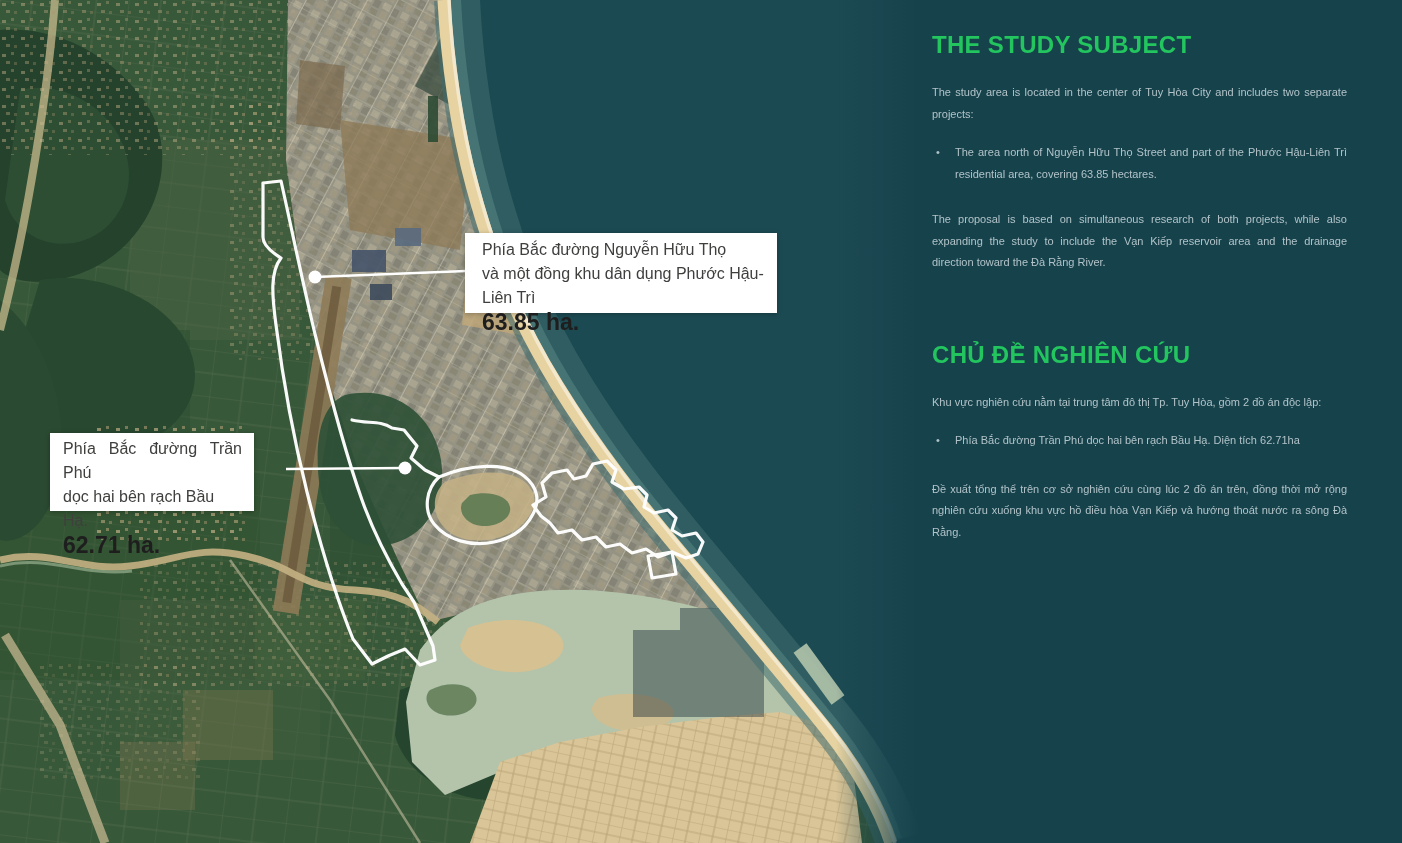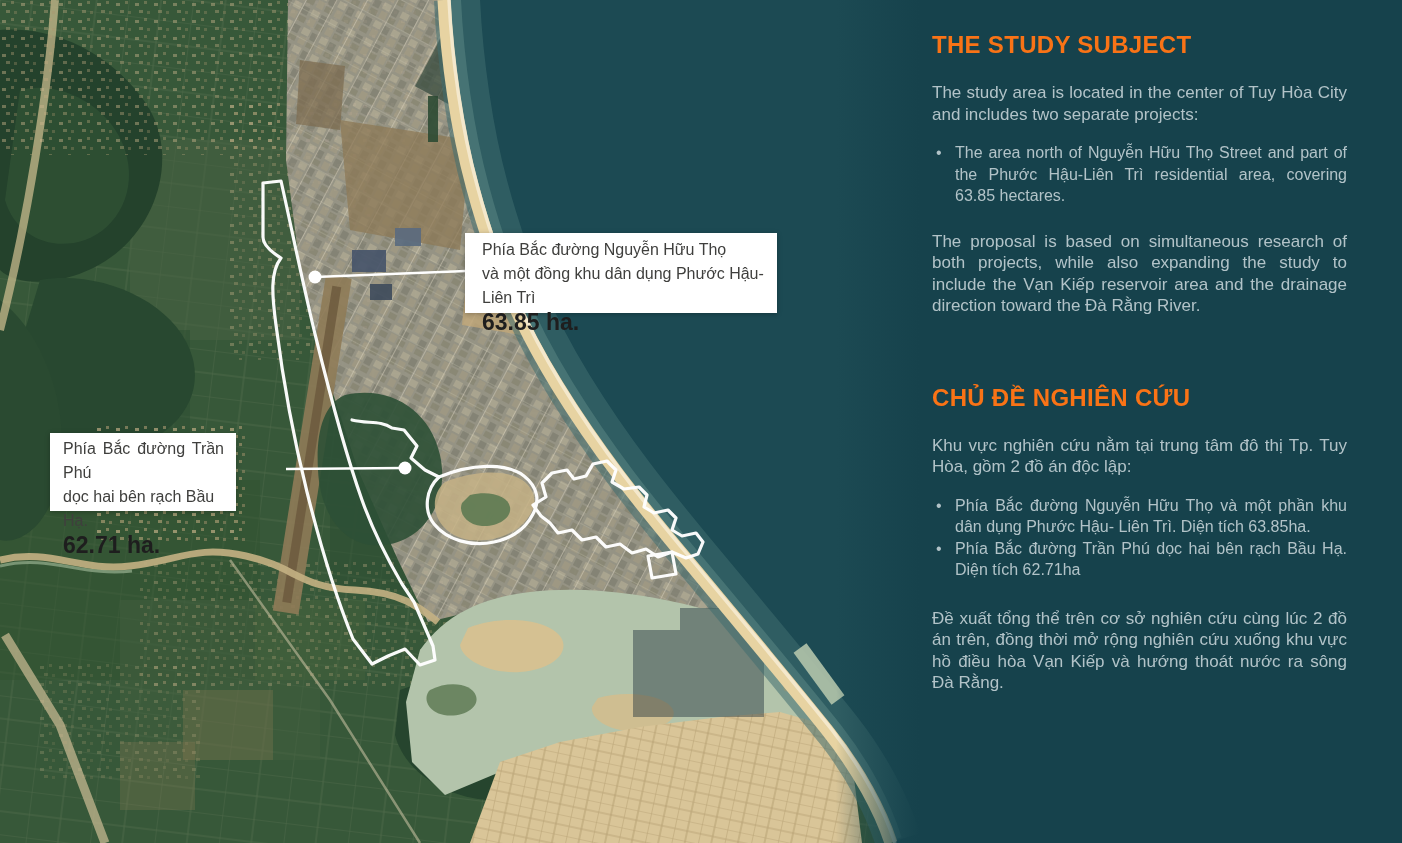--- a/index.html
+++ b/index.html
@@ -9,32 +9,32 @@
   
   .map-wrap{position:absolute;left:0;top:0;width:920px;height:843px;}
   .map-wrap svg{display:block;}
 
   
   .callout{position:absolute;background:#ffffff;color:#3f3f3d;
            box-shadow:0 1px 5px rgba(0,0,0,.28);
            font-size:16px;line-height:24px;}
   .callout .area{font-weight:bold;color:#1e1e1e;font-size:23px;}
   #callout-1{left:465px;top:233px;width:312px;height:80px;padding:5px 0 0 17px;box-sizing:border-box;}
-  #callout-2{left:50px;top:433px;width:186px;height:78px;padding:4px 12px 0 13px;box-sizing:border-box;}
+  #callout-2{left:50px;top:433px;width:204px;height:78px;padding:4px 12px 0 13px;box-sizing:border-box;}
   #callout-2 .jline{text-align:justify;text-align-last:justify;}
 
   
   .panel{position:absolute;left:920px;top:0;width:482px;height:843px;
          color:#b2c3c8;}
   .panel-inner{position:absolute;left:12px;top:30px;width:415px;}
   h1.sec{margin:2px 0 0;font-size:24px;line-height:26px;letter-spacing:.3px;
-         color:#f97316;font-weight:bold;}
+         color:#22c55e;font-weight:bold;}
   h1.sec2{margin:68px 0 0;}
-  .panel p{margin:24px 0 0;font-size:17px;line-height:21.5px;text-align:justify;}
-  .panel ul{margin:17px 0 0;padding:0;list-style:none;font-size:16px;line-height:21.5px;}
+  .panel p{margin:24px 0 0;font-size:11px;line-height:21.5px;text-align:justify;}
+  .panel ul{margin:17px 0 0;padding:0;list-style:none;font-size:11px;line-height:21.5px;}
   .panel li{position:relative;padding-left:23px;text-align:justify;}
   .panel li::before{content:"\2022";position:absolute;left:4px;top:0;}
   .vi-outro{margin-top:27px !important;}
 </style>
 </head>
 <body>
 
 <div class="page">
 
   <div class="map-wrap">
@@ -210,21 +210,20 @@
       <h1 class="sec">THE STUDY SUBJECT</h1>
       <p>The study area is located in the center of Tuy Hòa City and includes two separate projects:</p>
       <ul>
         <li>The area north of Nguyễn Hữu Thọ Street and part of the Phước Hậu-Liên Trì residential area, covering 63.85 hectares.</li>
       </ul>
       <p>The proposal is based on simultaneous research of both projects, while also expanding the study to include the Vạn Kiếp reservoir area and the drainage direction toward the Đà Rằng River.</p>
 
       <h1 class="sec sec2">CHỦ ĐỀ NGHIÊN CỨU</h1>
       <p>Khu vực nghiên cứu nằm tại trung tâm đô thị Tp. Tuy Hòa, gồm 2 đồ án độc lập:</p>
       <ul>
-        <li>Phía Bắc đường Nguyễn Hữu Thọ và một phần khu dân dụng Phước Hậu- Liên Trì. Diện tích 63.85ha.</li>
         <li>Phía Bắc đường Trần Phú dọc hai bên rạch Bầu Hạ. Diện tích 62.71ha</li>
       </ul>
       <p class="vi-outro">Đề xuất tổng thể trên cơ sở nghiên cứu cùng lúc 2 đồ án trên, đồng thời mở rộng nghiên cứu xuống khu vực hồ điều hòa Vạn Kiếp và hướng thoát nước ra sông Đà Rằng.</p>
     </div>
 
   </div>
 
 </div>
 
 </body></html>

